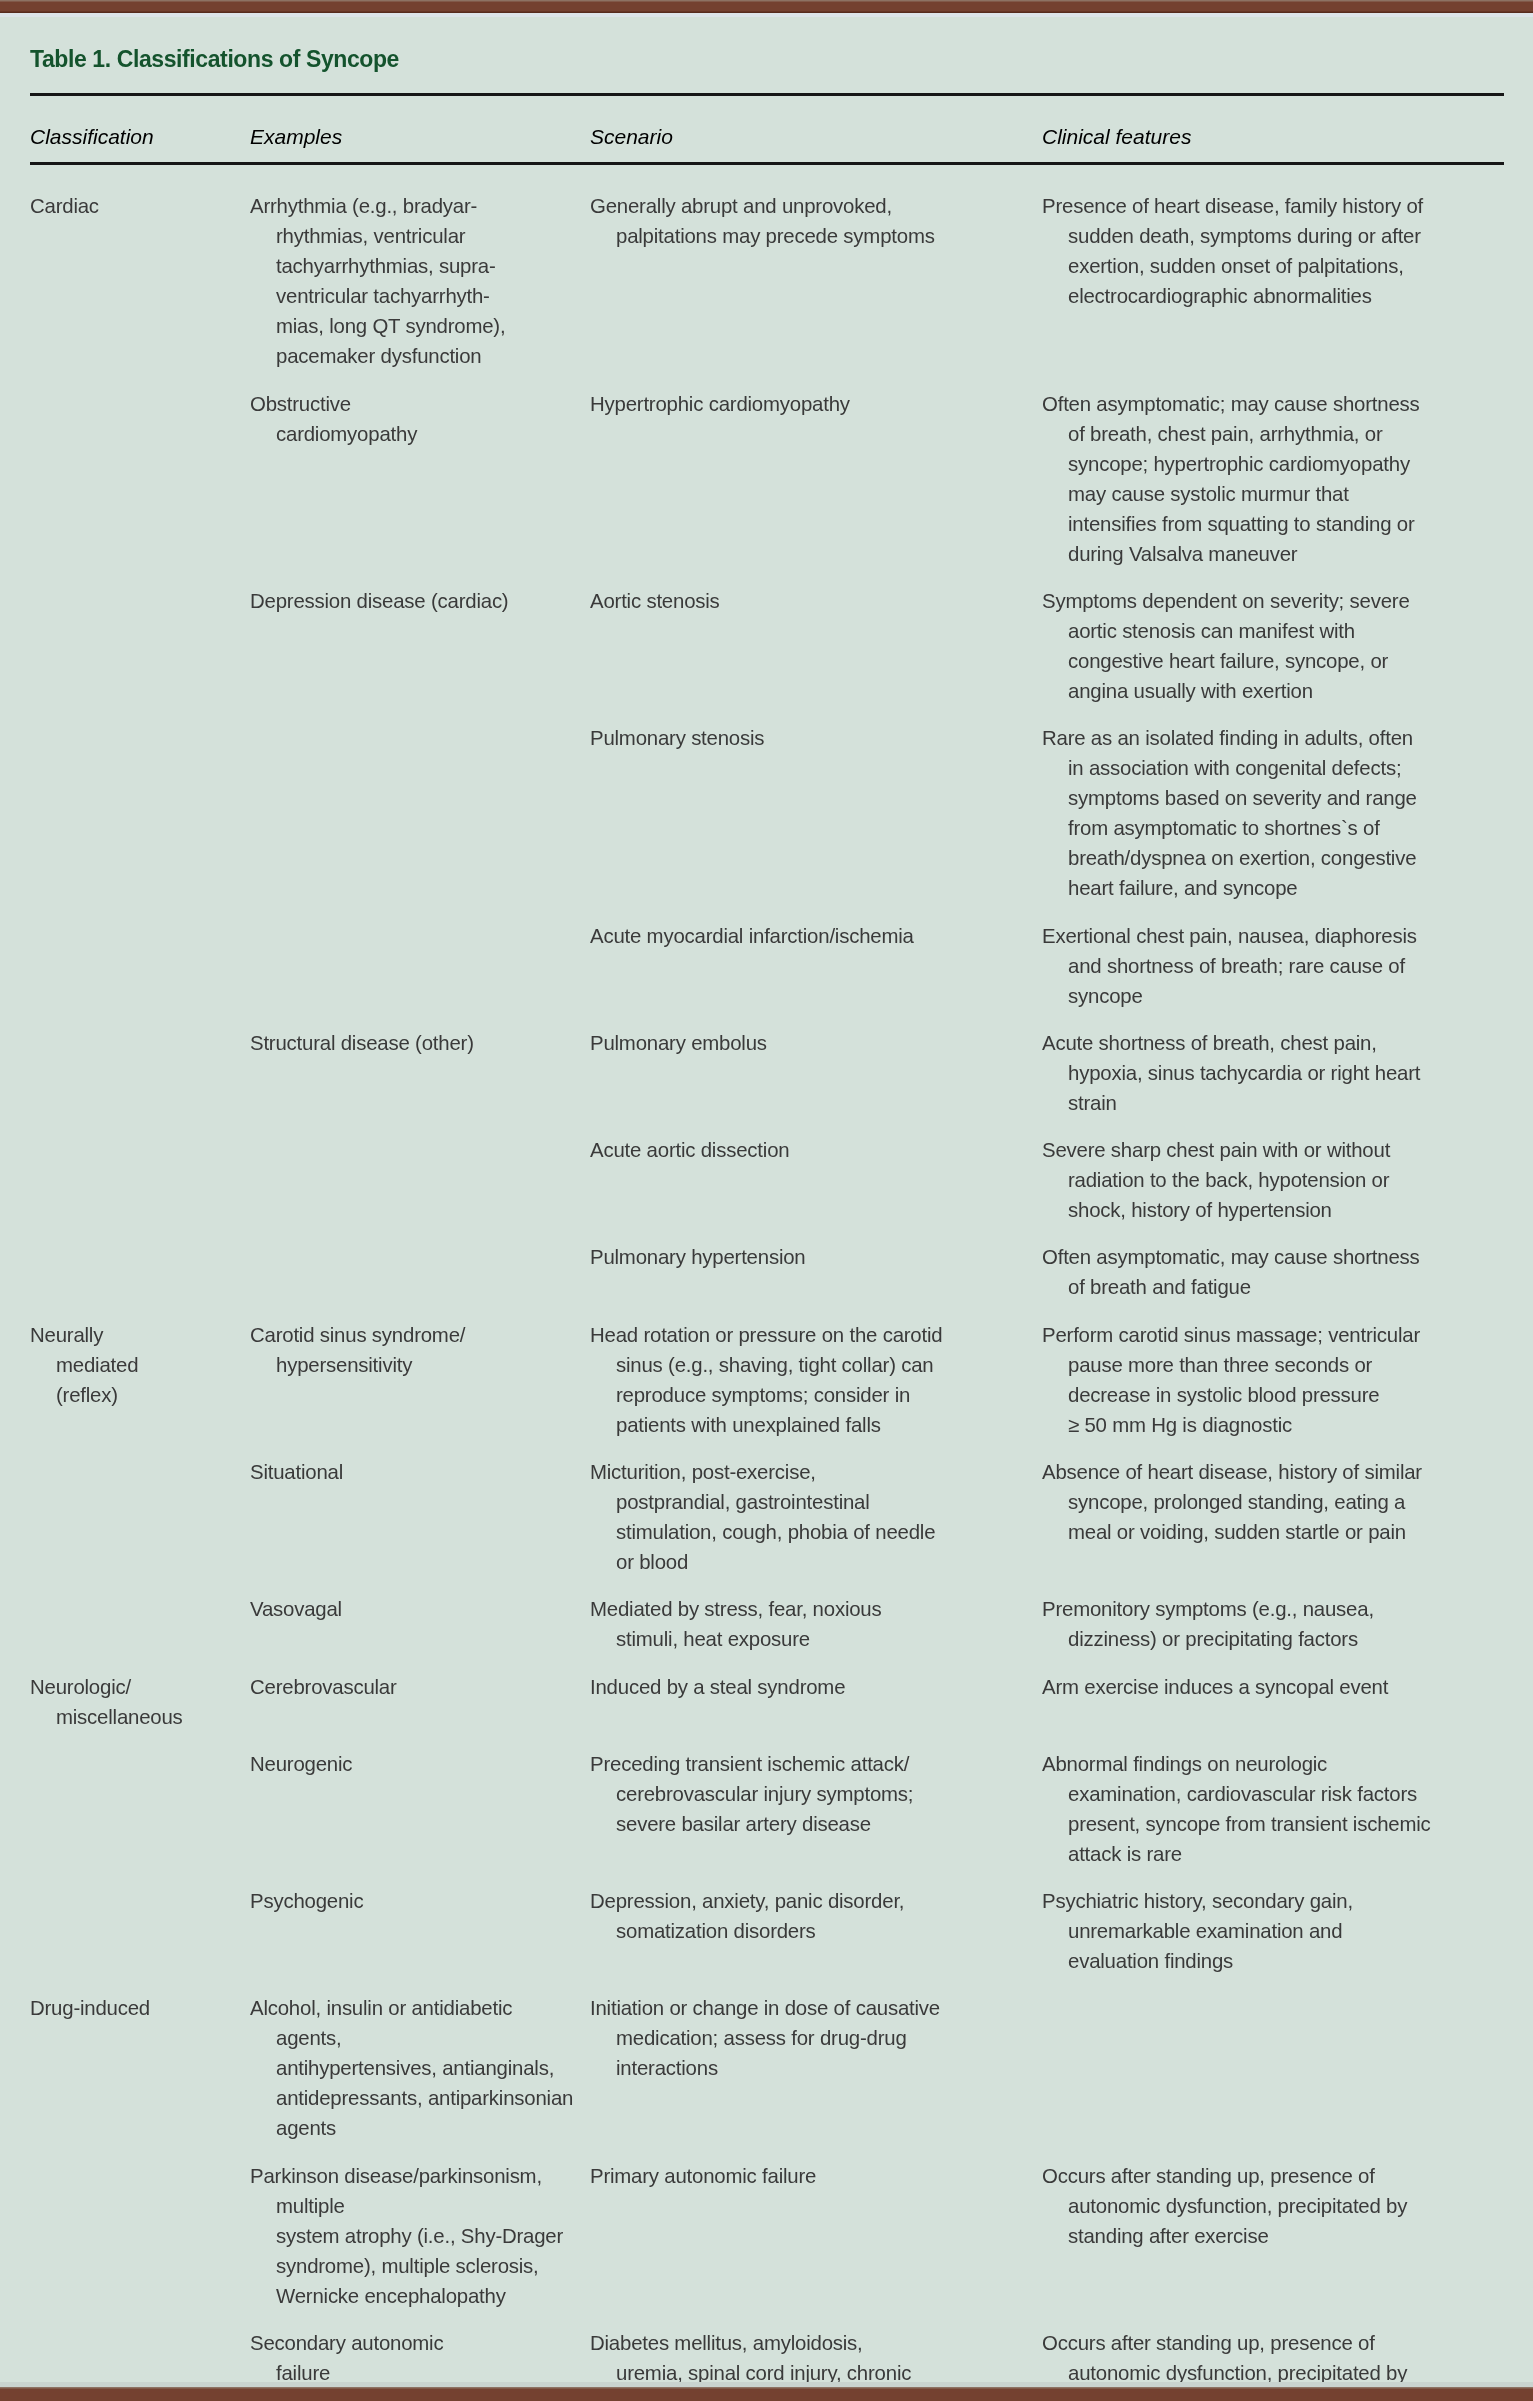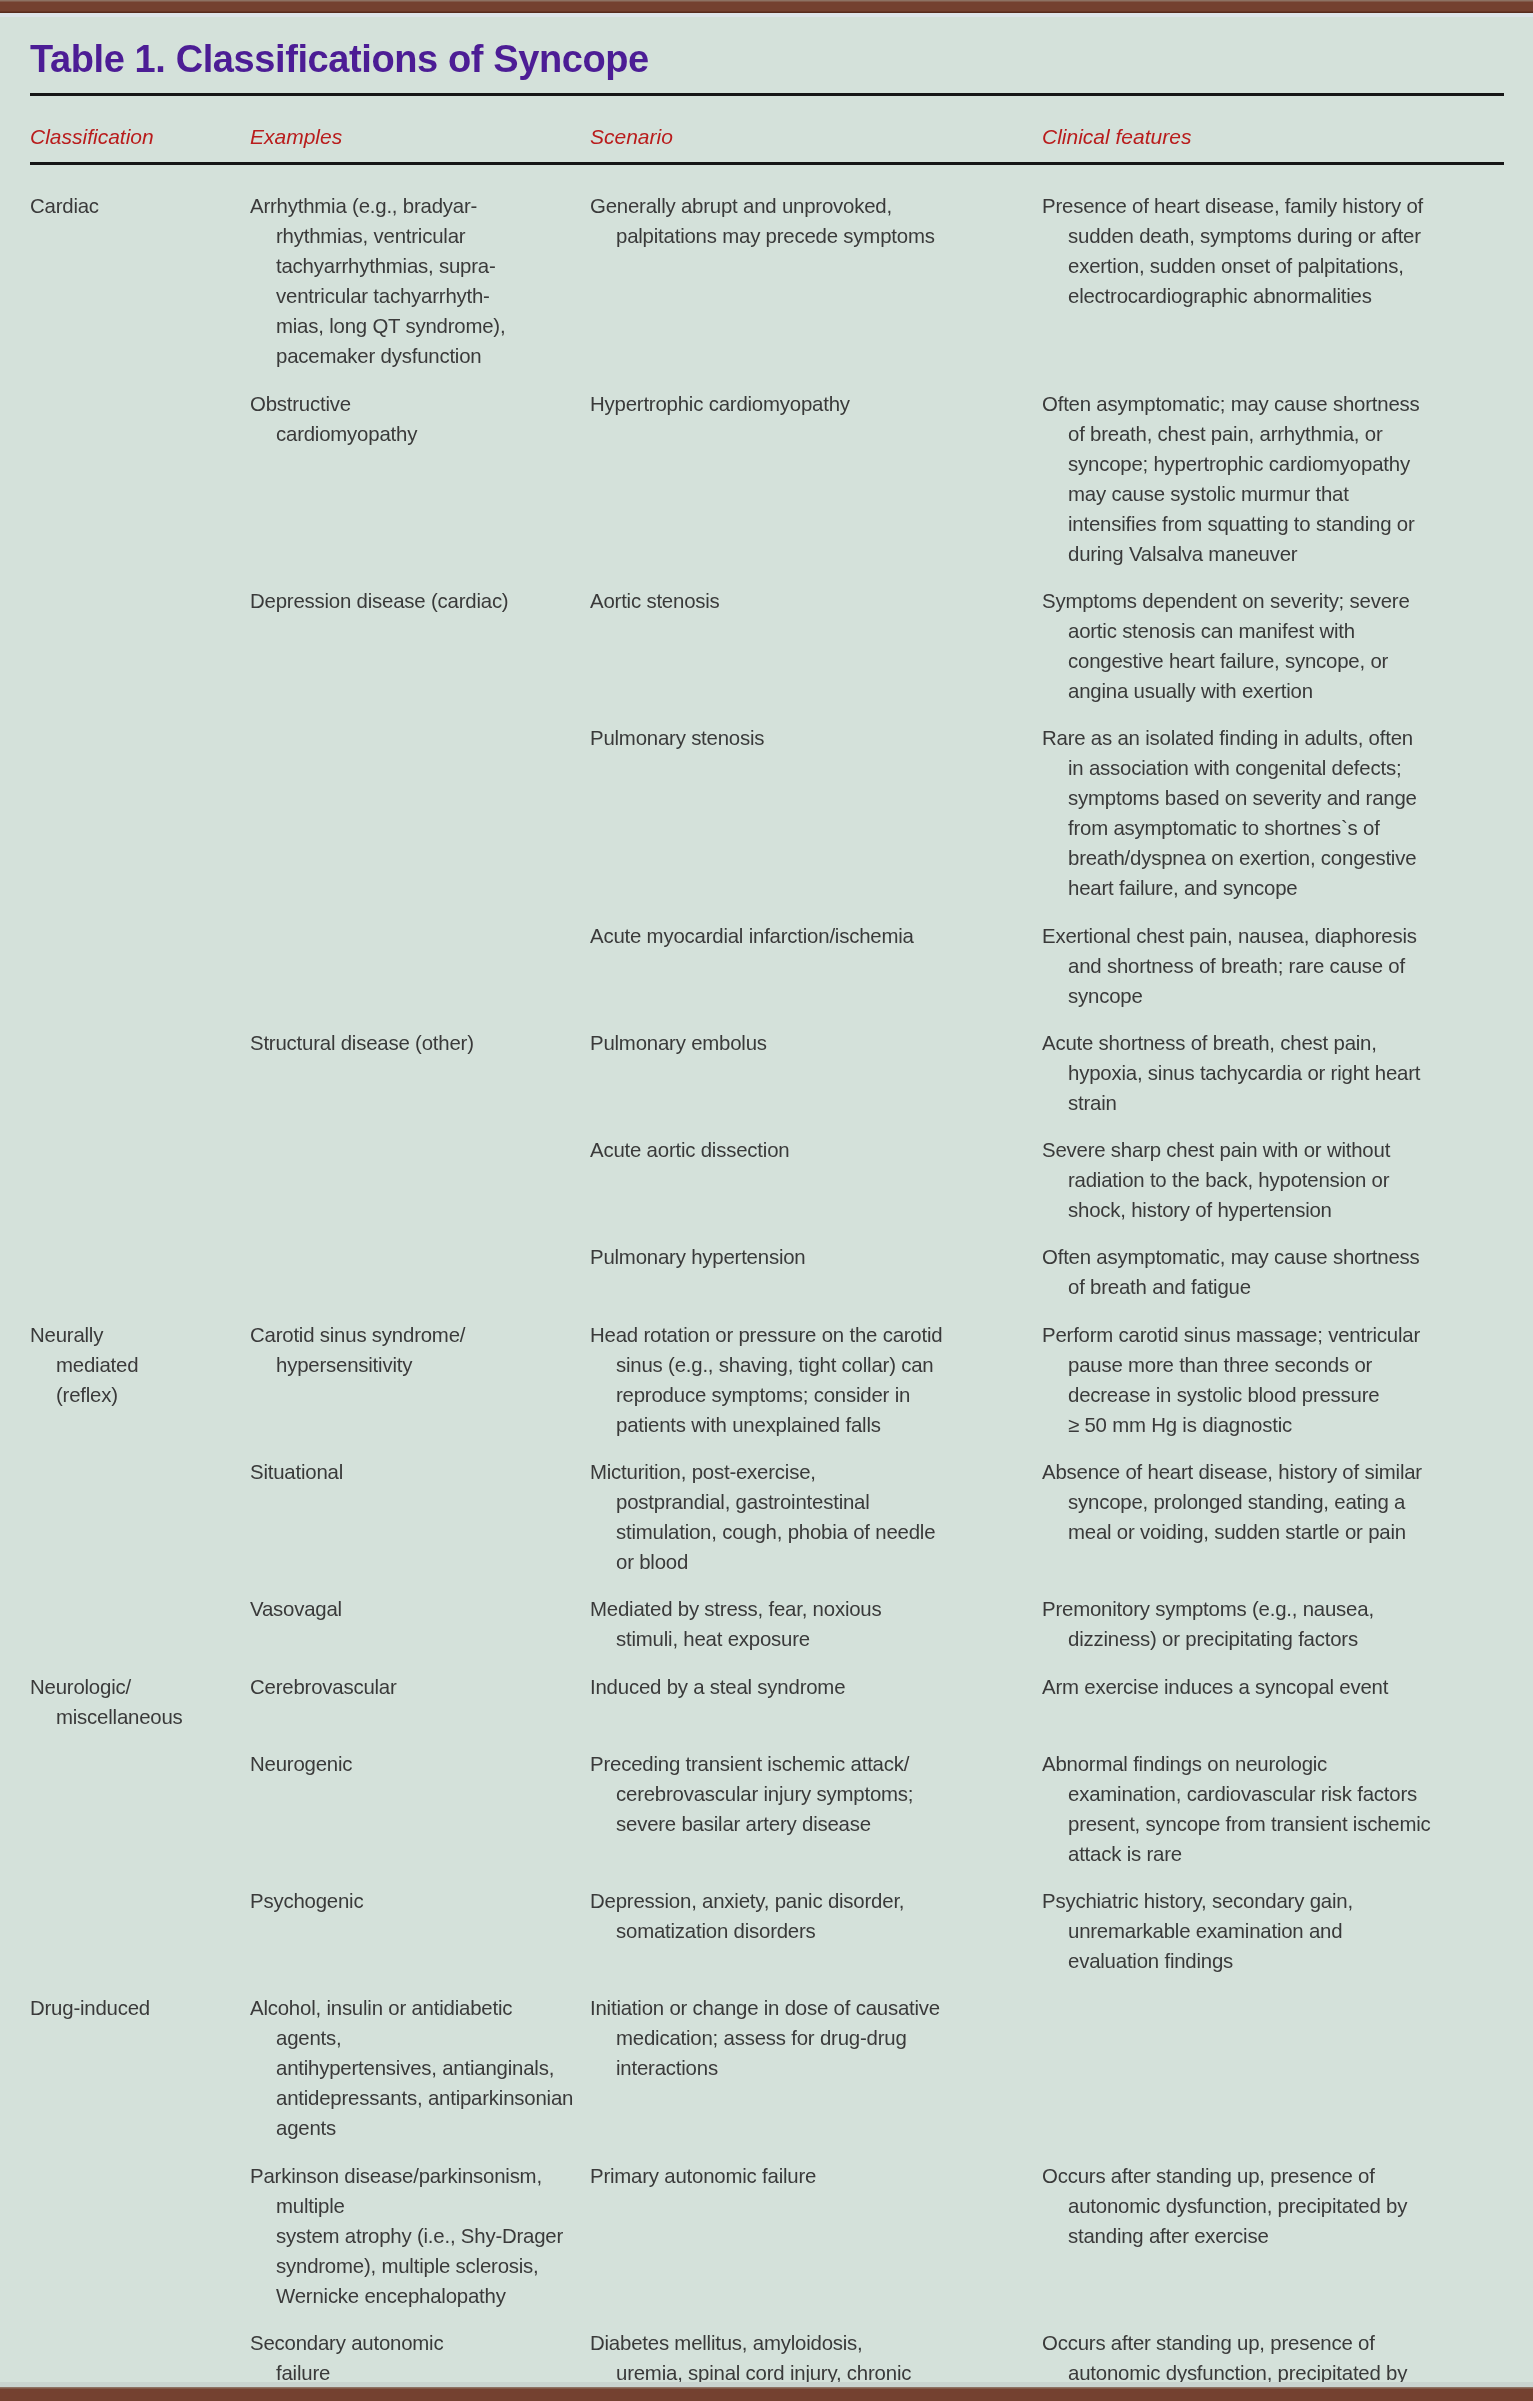--- a/index.html
+++ b/index.html
@@ -30,46 +30,46 @@
     position: absolute; left: 0; bottom: 0;
     width: 100%; height: 14px;
     background: var(--accent, #744130);
     box-shadow: inset 0 1.6px 0 #8d7263;
   }
 
   .content { padding: 0 30px; }
 
   .title {
     margin: 23.6px 0 0 0;
-    font-size: 38px;
+    font-size: 23px;
     line-height: 36px;
     font-weight: bold;
     letter-spacing: -0.4px;
-    color: #4c1d95;
+    color: #14532d;
   }
 
   .rule {
     height: 3.1px;
     background: #161616;
     margin-right: 0;
   }
   .rule-1 { margin-top: 15.7px; }
   .rule-2 { margin-top: 7.9px; }
 
   .grid-row {
     display: grid;
     grid-template-columns: 220px 340px 452px 463px;
   }
 
   .header-row { margin-top: 27px; }
   .header-cell {
     font-style: italic;
     font-size: 21px;
     line-height: 27px;
-    color: #b91c1c;
+    color: #000000;
     padding-bottom: 4.7px;
   }
 
   .body { margin-top: 26px; }
   .body .grid-row { margin-bottom: 17.3px; }
 
   .cell {
     font-size: 20.4px;
     line-height: 30px;
     letter-spacing: -0.2px;

